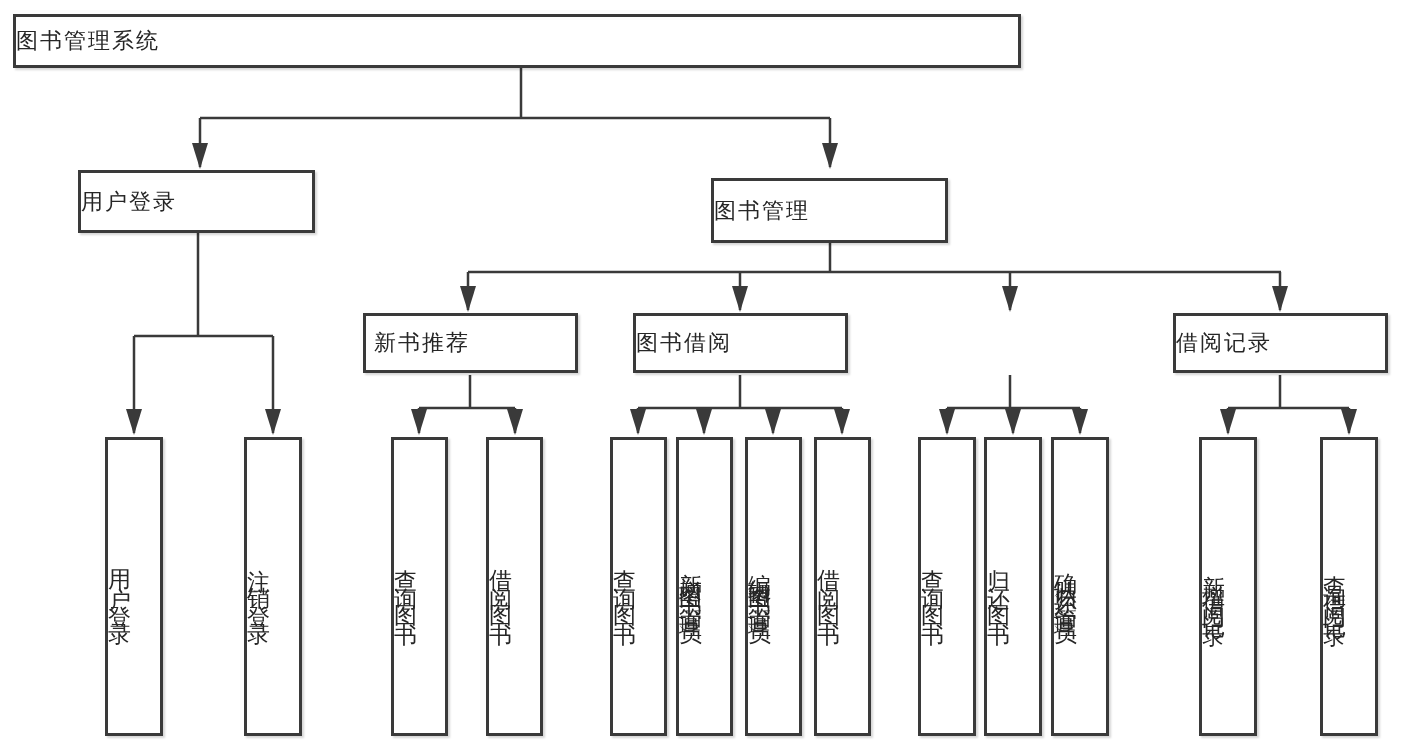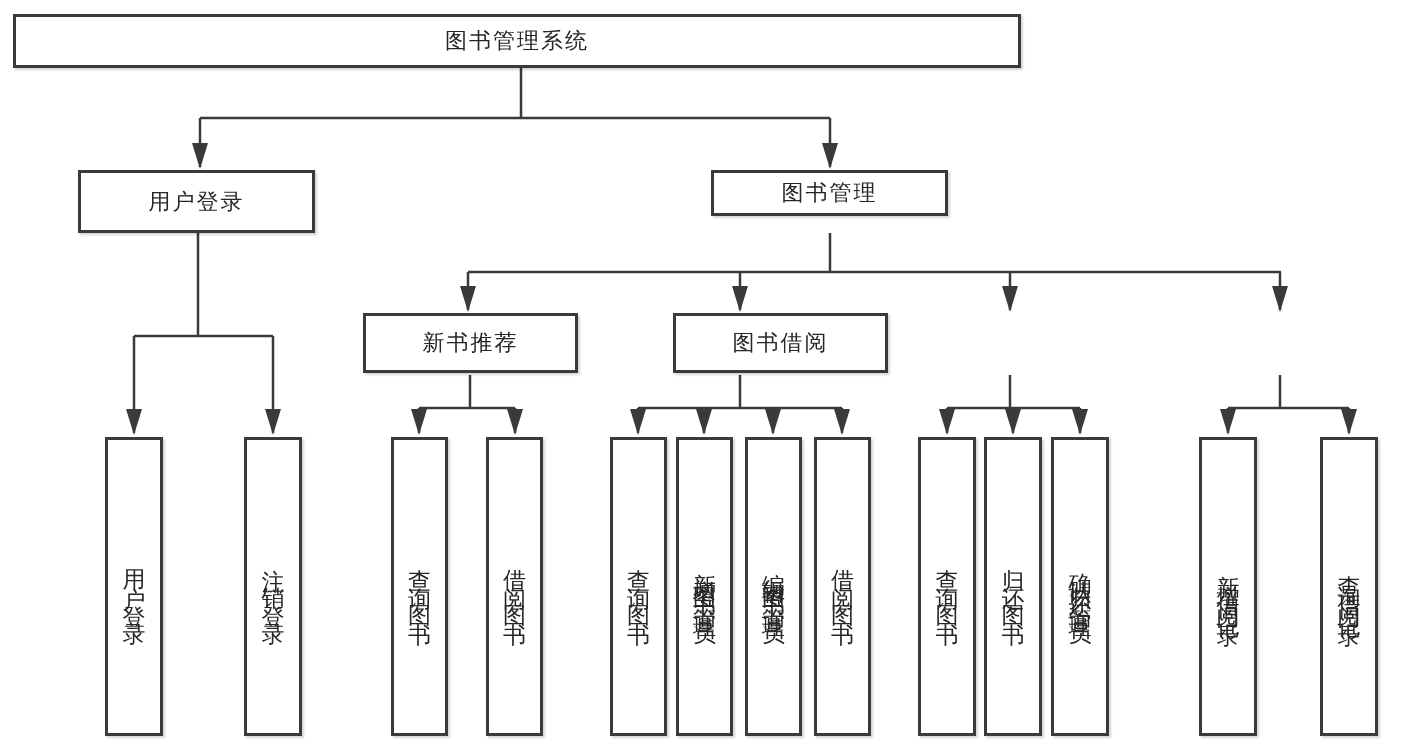--- a/index.html
+++ b/index.html
@@ -21,21 +21,21 @@
   .wires { position: absolute; left: 0; top: 0; width: 1405px; height: 747px; }
   .wires path.seg { stroke: var(--line); stroke-width: 2.5; fill: none; }
   .arrowhead { fill: var(--line); stroke: none; }
   .node {
     position: absolute;
     background: #ffffff;
     border: 3px solid var(--line);
     color: var(--text);
     display: flex;
     align-items: center;
-    justify-content: center;
+    justify-content: flex-start;
     box-shadow: 2px 2px 2px rgba(0,0,0,0.16);
   }
   .h-label { font-size: 22px; letter-spacing: 2px; white-space: nowrap; }
   .leaf .v-label {
     writing-mode: vertical-rl;
     text-orientation: mixed;
     font-size: 23px;
     letter-spacing: 18px;
     line-height: 1;
     white-space: nowrap;
@@ -96,29 +96,32 @@
     <path class="seg" marker-end="url(#arrow)" d="M1349 408 V433"></path>
   </svg>
 
   <div class="node" style="left:13px; top:14px; width:1008px; height:54px;">
     <span class="h-label">图书管理系统</span>
   </div>
 
   <div class="node" style="left:78px; top:170px; width:237px; height:63px;">
     <span class="h-label">用户登录</span>
   </div>
-  <div class="node" style="left:711px; top:170px; width:237px; height:46px;">
+  <div class="node" style="left:711px; top:178px; width:237px; height:65px;">
     <span class="h-label">图书管理</span>
   </div>
 
-  <div class="node" style="left:363px; top:313px; width:215px; height:60px;">
+  <div class="node" style="left:363px; top:313px; width:215px; height:60px;padding-left:8px;">
     <span class="h-label">新书推荐</span>
   </div>
-  <div class="node" style="left:633px; top:313px; width:215px; height:60px;margin-left:40px;">
+  <div class="node" style="left:633px; top:313px; width:215px; height:60px;">
     <span class="h-label">图书借阅</span>
+  </div>
+  <div class="node" style="left:1173px; top:313px; width:215px; height:60px;">
+    <span class="h-label">借阅记录</span>
   </div>
 
   <div class="node leaf" style="left:105px; top:437px; width:58px; height:299px;">
     <span class="v-label">用户登录</span>
   </div>
   <div class="node leaf" style="left:244px; top:437px; width:58px; height:299px;">
     <span class="v-label">注销登录</span>
   </div>
 
   <div class="node leaf" style="left:391px; top:437px; width:57px; height:299px;">

